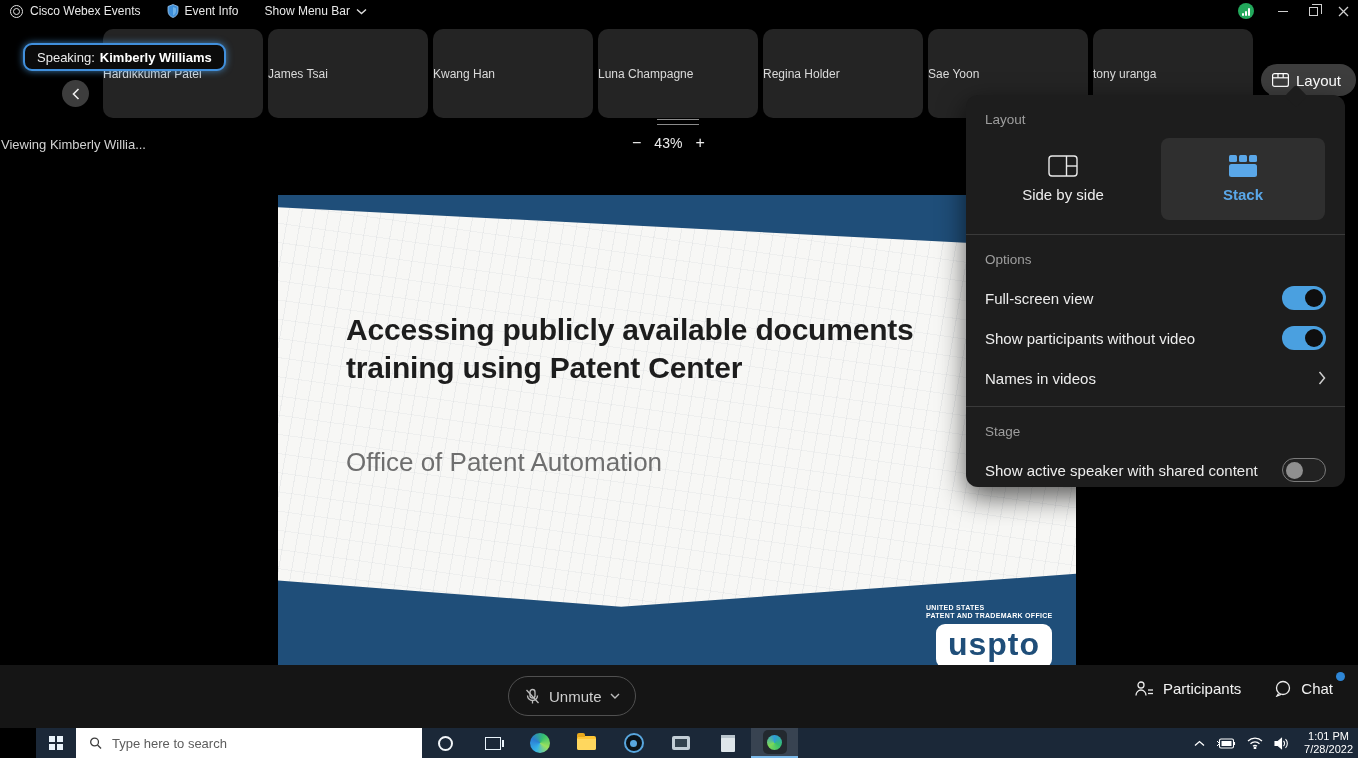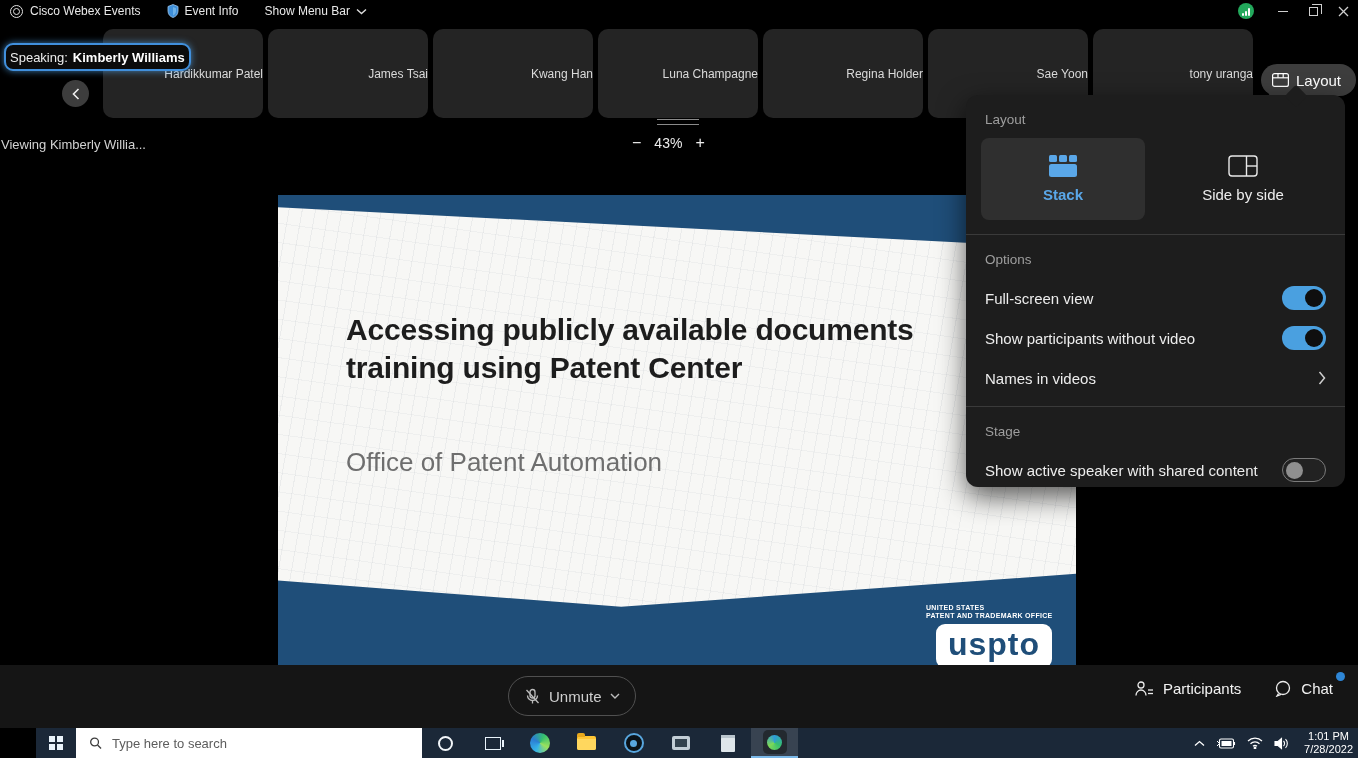--- a/index.html
+++ b/index.html
@@ -22,23 +22,23 @@
   .conn-ic i { display:block; width:2px; background:#fff; border-radius:1px; }
   .conn-ic i:nth-child(1){height:3px;} .conn-ic i:nth-child(2){height:5px;} .conn-ic i:nth-child(3){height:8px;}
   .win-btn { width:30px; height:22px; display:grid; place-items:center; color:#cfcfcf; }
   .min-glyph { width:10px; height:0; border-top:1.4px solid #cfcfcf; }
   .restore-glyph { width:9px; height:9px; border:1.2px solid #cfcfcf; position:relative; }
   .restore-glyph::before { content:""; position:absolute; left:2px; top:-4px; width:9px; height:9px; border:1.2px solid #cfcfcf; border-left:none; border-bottom:none; }
 
   
   .filmstrip { position:absolute; top:22px; left:0; right:0; height:100px; }
   .tiles { position:absolute; left:103px; top:7px; display:flex; gap:5px; }
-  .tile { width:160px; height:89px; background:#242424; border-radius:10px; display:flex; align-items:center; justify-content:flex-end; }
+  .tile { width:160px; height:89px; background:#242424; border-radius:10px; display:flex; align-items:center; justify-content:flex-start; }
   .tile span { font-size:12px; color:#dadada; }
-  .speaking-badge { position:absolute; left:4px; top:43px; height:28px; z-index:30; display:flex; align-items:center; gap:5px; padding:0 4px; background:#0b0b0b; border:2px solid #4190dd; border-radius:9px; box-shadow:0 0 7px rgba(80,160,230,.75); font-size:13px; color:#ededed; white-space:nowrap; }
+  .speaking-badge { position:absolute; left:23px; top:43px; height:28px; z-index:30; display:flex; align-items:center; gap:5px; padding:0 12px; background:#0b0b0b; border:2px solid #4190dd; border-radius:9px; box-shadow:0 0 7px rgba(80,160,230,.75); font-size:13px; color:#ededed; white-space:nowrap; }
   .speaking-badge b { color:#fff; }
   .nav-circle { position:absolute; width:27px; height:27px; border-radius:50%; background:rgba(135,135,135,.45); display:grid; place-items:center; }
   .nav-prev { left:62px; top:58px; z-index:25; }
   .nav-next { left:1269px; top:60px; z-index:15; }
   .layout-btn { position:absolute; left:1261px; top:42px; height:32px; padding:0 15px 0 11px; border-radius:16px; background:#3d3d3d; color:#fff; font-size:15px; display:flex; align-items:center; gap:7px; z-index:20; cursor:pointer; }
 
   
   .viewing { position:absolute; left:1px; top:137px; font-size:13px; color:#d2d2d2; }
   .zoom-handle { position:absolute; left:657px; top:119px; width:42px; height:6px; border-top:1px solid #8a8a8a; border-bottom:1px solid #8a8a8a; }
   .zoom-ctrl { position:absolute; left:632px; top:135px; display:flex; align-items:center; gap:13px; color:#ededed; font-size:15px; }
@@ -232,36 +232,36 @@
       <div class="uspto-l1">UNITED STATES</div>
       <div class="uspto-l2">PATENT AND TRADEMARK OFFICE</div>
       <div class="uspto-box">uspto</div>
     </div>
   </div>
 
   <div class="layout-panel">
     <div class="panel-pointer"></div>
     <div class="sec-title">Layout</div>
     <div class="layout-cards">
+      <div class="card">
+        <svg width="30" height="22" viewBox="0 0 30 22" fill="none" stroke="#e8e8e8" stroke-width="1.4">
+            <rect x="1" y="1" width="28" height="20" rx="3"></rect>
+            <line x1="18.5" y1="1" x2="18.5" y2="21"></line>
+            <line x1="18.5" y1="11" x2="29" y2="11"></line>
+          </svg>
+        <span class="card-label">Side by side</span>
+      </div>
       <div class="card selected">
         <svg width="28" height="22" viewBox="0 0 28 22">
             <rect x="0" y="0" width="8" height="7" rx="1.5" fill="#5aa7e8"></rect>
             <rect x="10" y="0" width="8" height="7" rx="1.5" fill="#5aa7e8"></rect>
             <rect x="20" y="0" width="8" height="7" rx="1.5" fill="#5aa7e8"></rect>
             <rect x="0" y="9" width="28" height="13" rx="2.5" fill="#5aa7e8"></rect>
           </svg>
         <span class="card-label">Stack</span>
-      </div>
-      <div class="card">
-        <svg width="30" height="22" viewBox="0 0 30 22" fill="none" stroke="#e8e8e8" stroke-width="1.4">
-            <rect x="1" y="1" width="28" height="20" rx="3"></rect>
-            <line x1="18.5" y1="1" x2="18.5" y2="21"></line>
-            <line x1="18.5" y1="11" x2="29" y2="11"></line>
-          </svg>
-        <span class="card-label">Side by side</span>
       </div>
     </div>
     <div class="panel-divider"></div>
     <div class="sec-title">Options</div>
     <div class="opt-row">
       <span class="opt-label">Full-screen view</span>
       <span class="toggle on">
           <span class="knob"></span>
         </span>
     </div>

